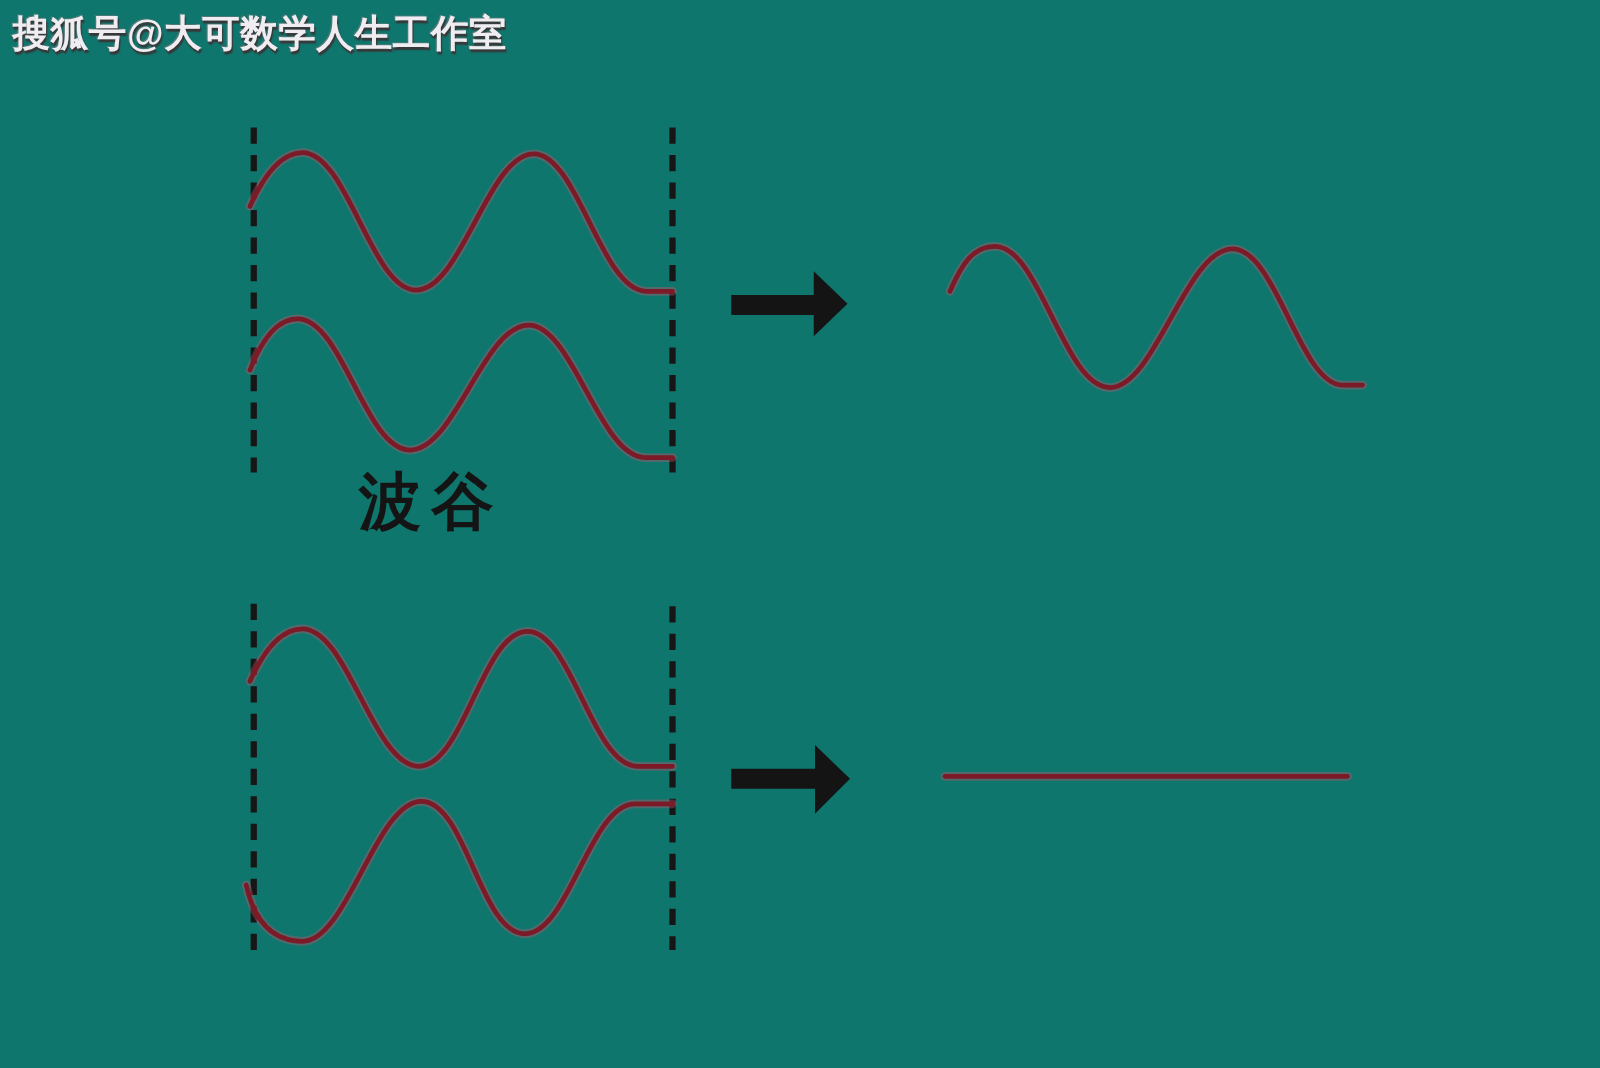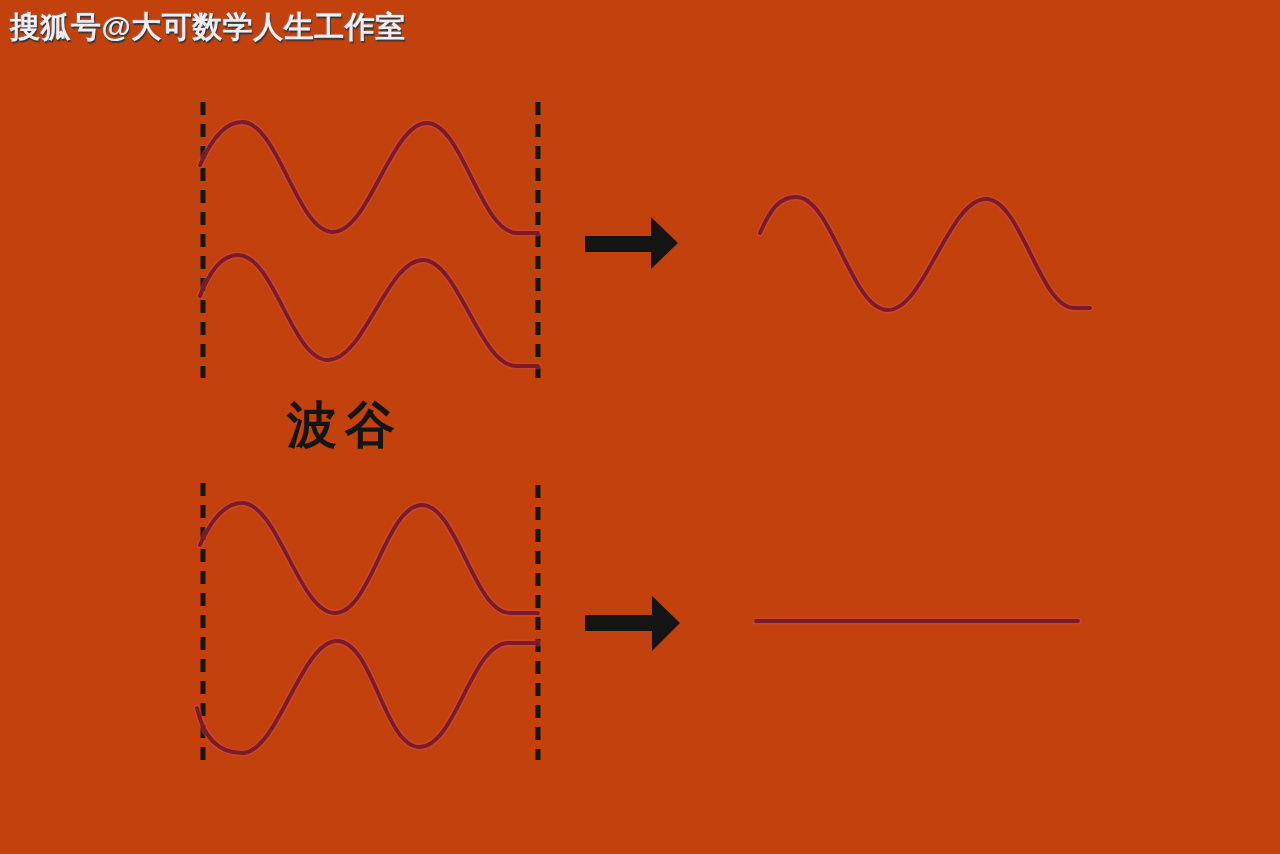--- a/index.html
+++ b/index.html
@@ -5,21 +5,21 @@
   html, body {
     margin: 0;
     padding: 0;
     background: #ffffff;
     font-family: "Liberation Sans", "DejaVu Sans", sans-serif;
   }
   .stage {
     position: relative;
     width: 1280px;
     height: 854px;
-    background: #c2410c;
+    background: #0f766e;
     overflow: hidden;
   }
   .diagram-svg {
     position: absolute;
     left: 0;
     top: 0;
     width: 1280px;
     height: 854px;
   }
   
@@ -58,21 +58,20 @@
     left: 378px;
     top: 58px;
     font-size: 46px;
     letter-spacing: 5px;
   }
   .label-trough {
     left: 287px;
     top: 376px;
     font-size: 50px;
     letter-spacing: 8px;
-    margin-top: 24px;
   }
   .watermark {
     position: absolute;
     left: 10px;
     top: 7px;
     font-size: 30px;
     font-weight: 700;
     letter-spacing: 0.5px;
     color: #efedf1;
     text-shadow:

